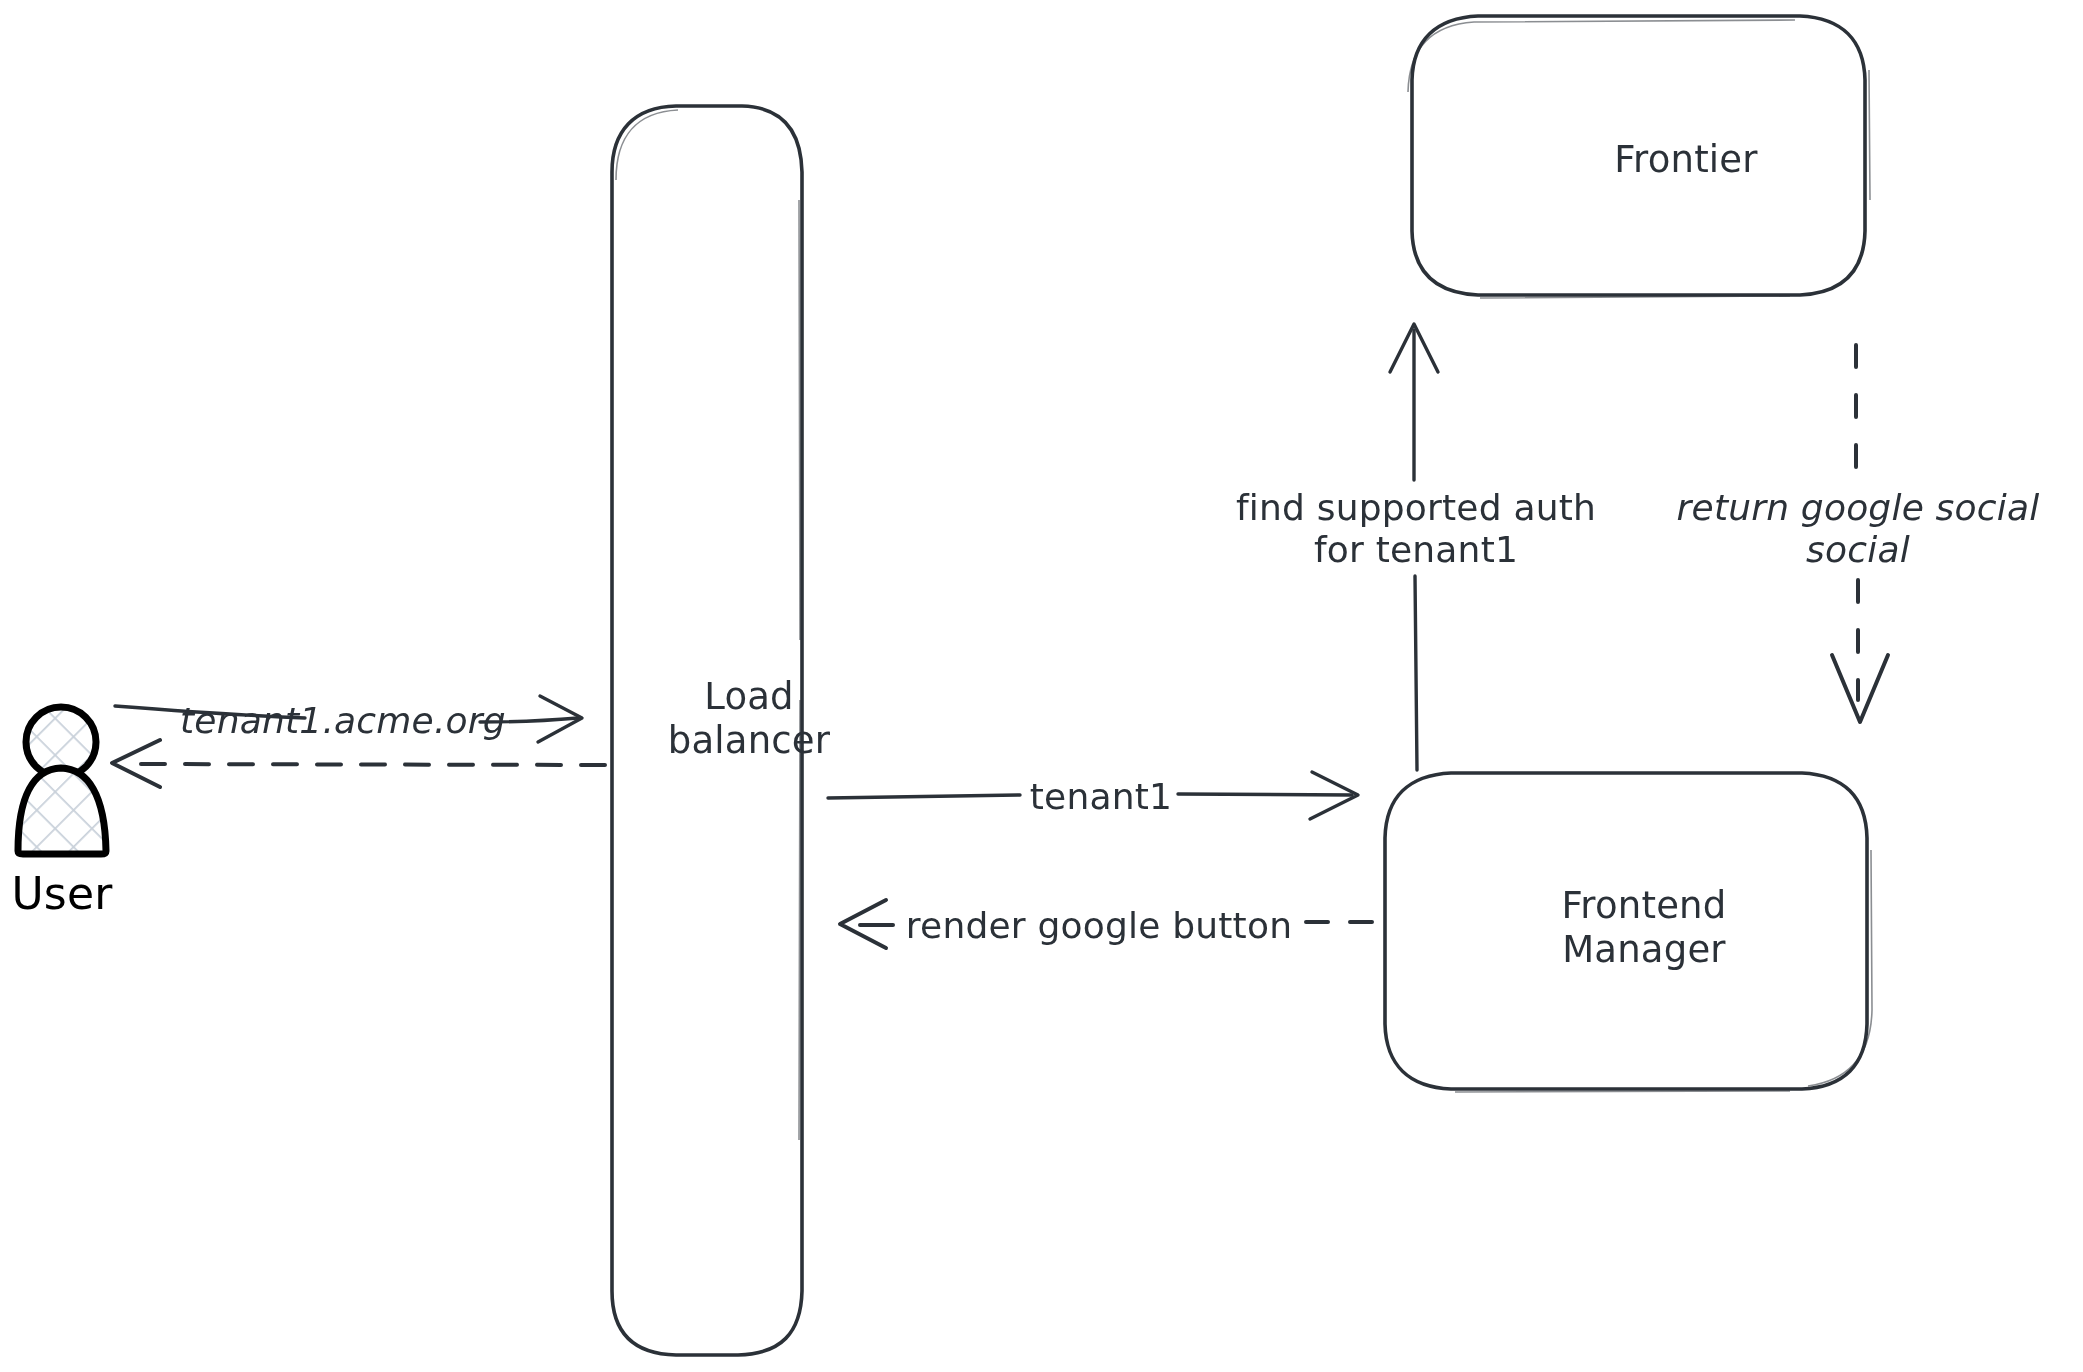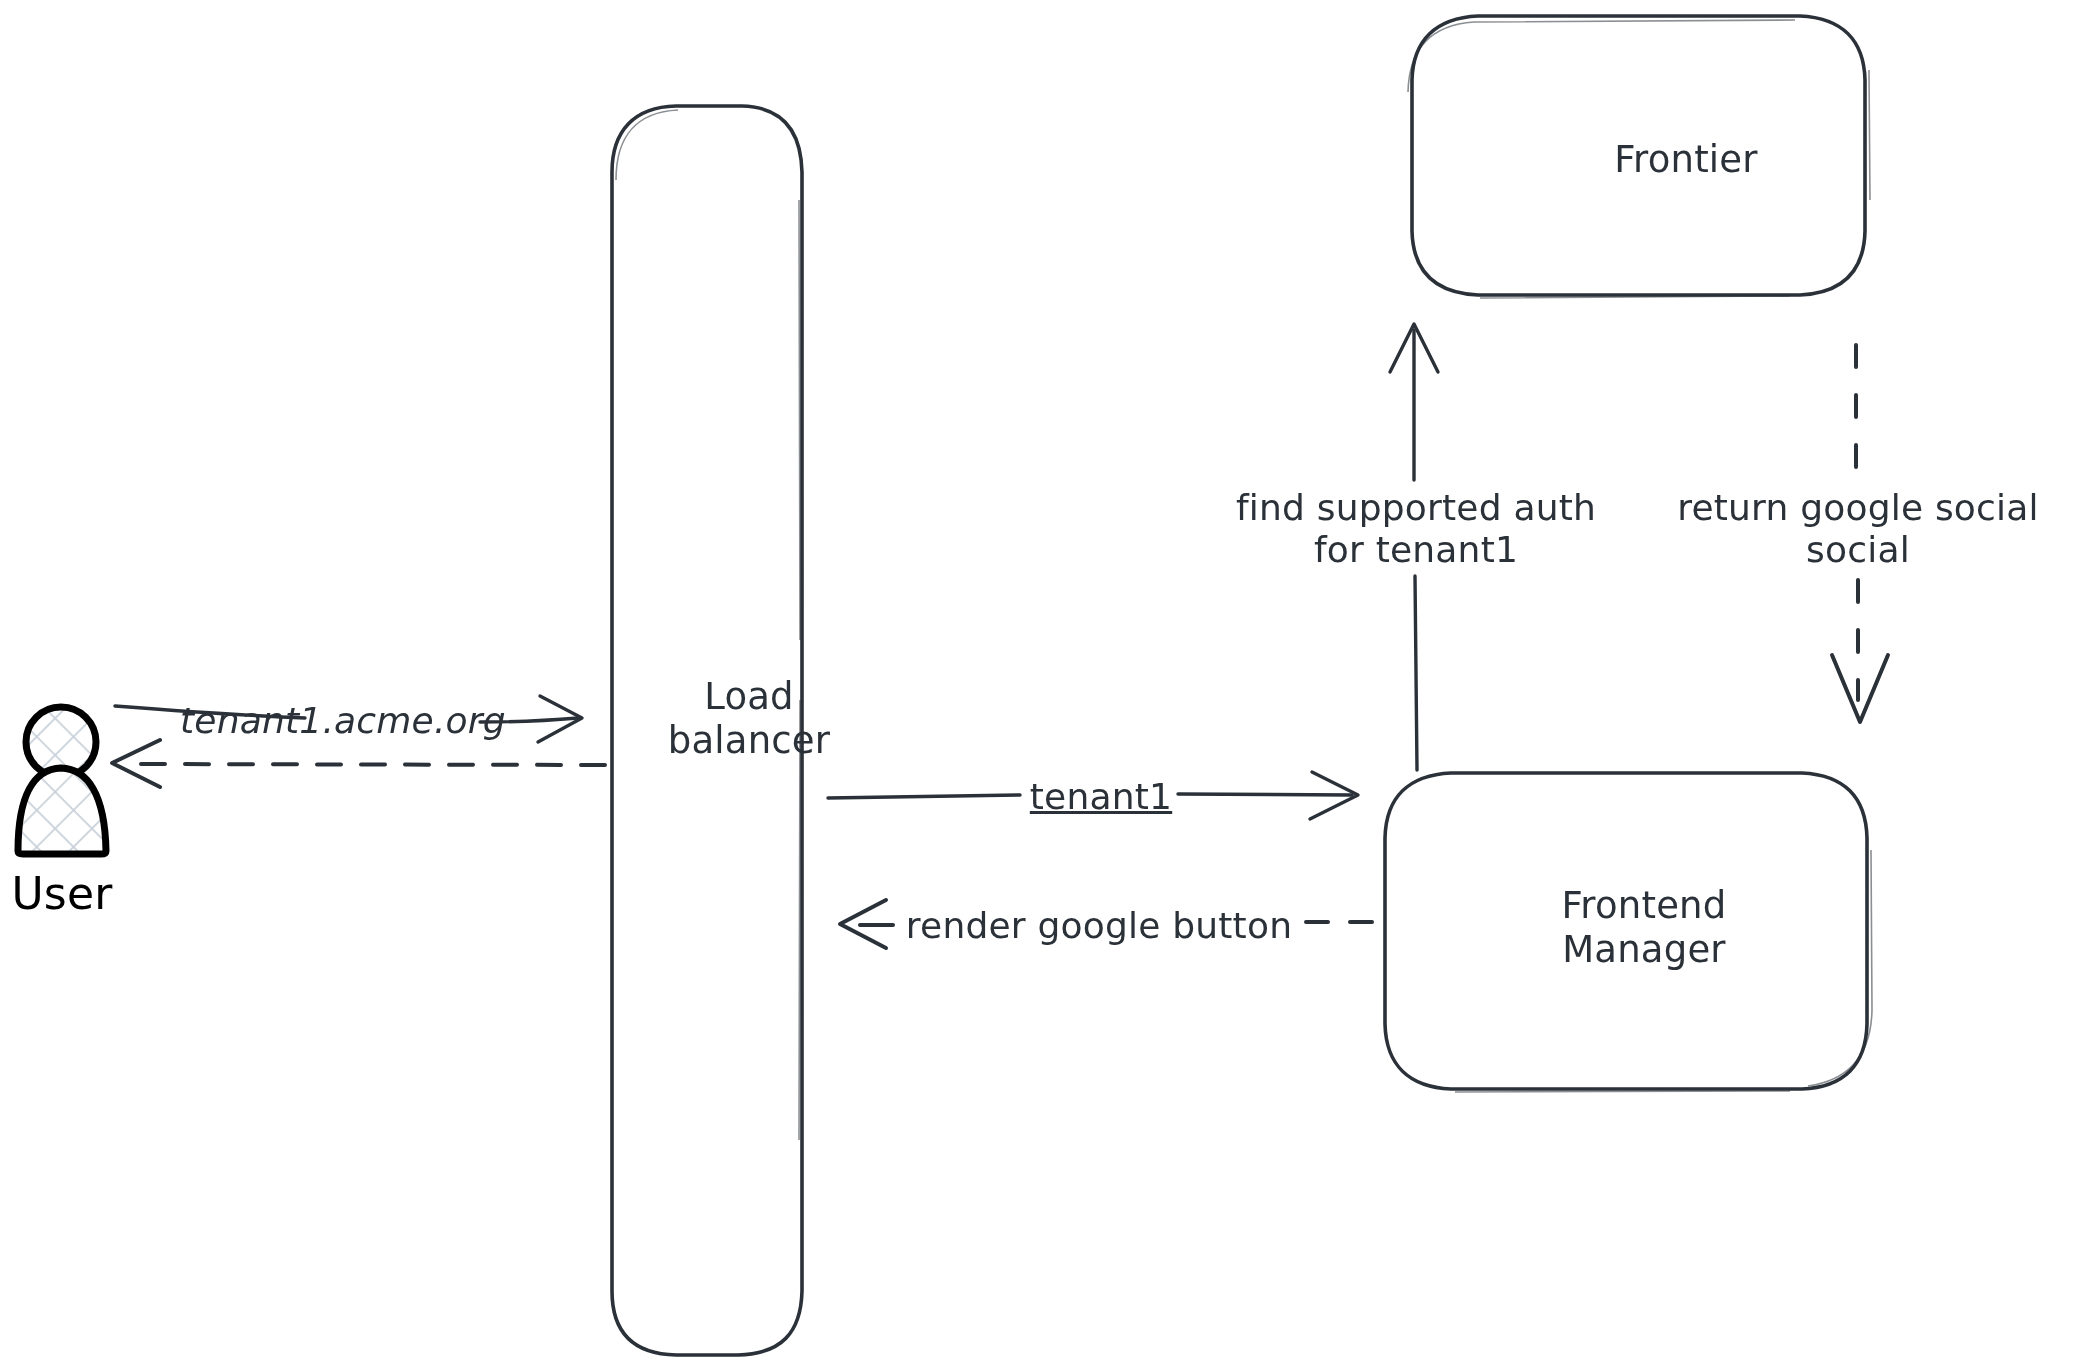--- a/index.html
+++ b/index.html
@@ -126,21 +126,21 @@
   <div class="sketch-label node-label" style="left:610px; top:675px; width:190px;padding-left:44px;"><span>Load</span><br><span>balancer</span></div>
 
   <div class="sketch-label node-label" style="left:1412px; top:138px; width:548px;">Frontier</div>
 
   <div class="sketch-label node-label" style="left:1385px; top:884px; width:518px;"><span>Frontend</span><br><span>Manager</span></div>
 
   <div class="sketch-label actor-label" style="left:0px; top:868px; width:124px;">User</div>
 
   <div class="sketch-label edge-label" style="left:180px; top:700px; width:312px;font-style:italic;">tenant1.acme.org</div>
 
-  <div class="sketch-label edge-label" style="left:1022px; top:776px; width:158px;text-decoration:underline;">tenant1</div>
+  <div class="sketch-label edge-label" style="left:1022px; top:776px; width:158px;">tenant1</div>
 
   <div class="sketch-label edge-label" style="left:891px; top:905px; width:416px;">render google button</div>
 
   <div class="sketch-label edge-label" style="left:1213px; top:487px; width:406px;"><span>find supported auth</span><br><span>for tenant1</span></div>
 
-  <div class="sketch-label edge-label" style="left:1651px; top:487px; width:414px;"><span>return google social</span><br><span>social</span></div>
+  <div class="sketch-label edge-label" style="left:1651px; top:487px; width:414px;font-style:italic;"><span>return google social</span><br><span>social</span></div>
 
 </div>
 
 </body></html>

